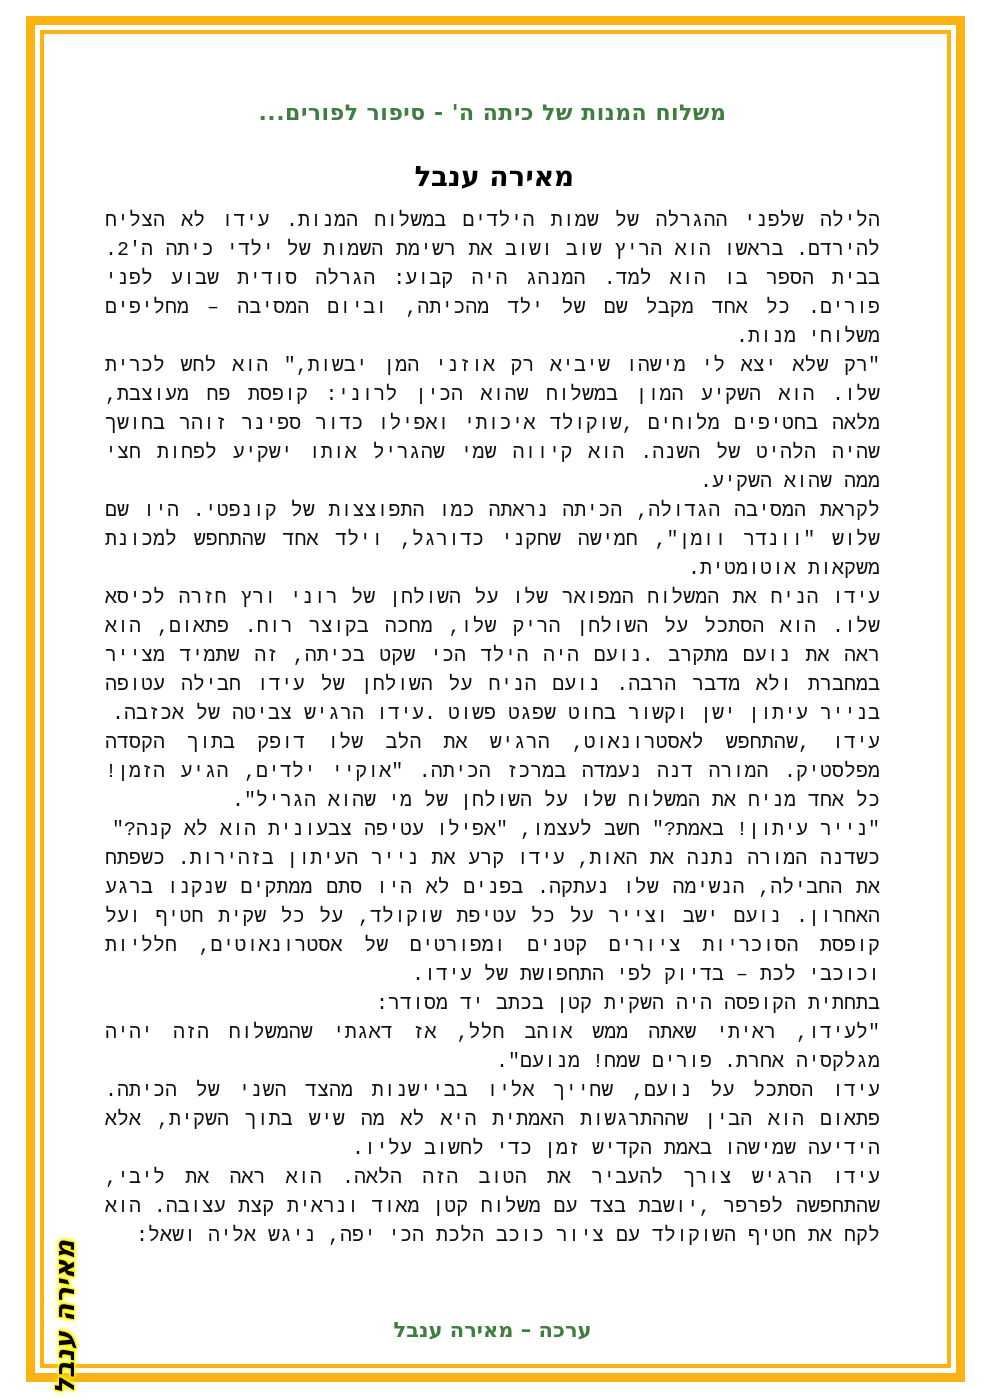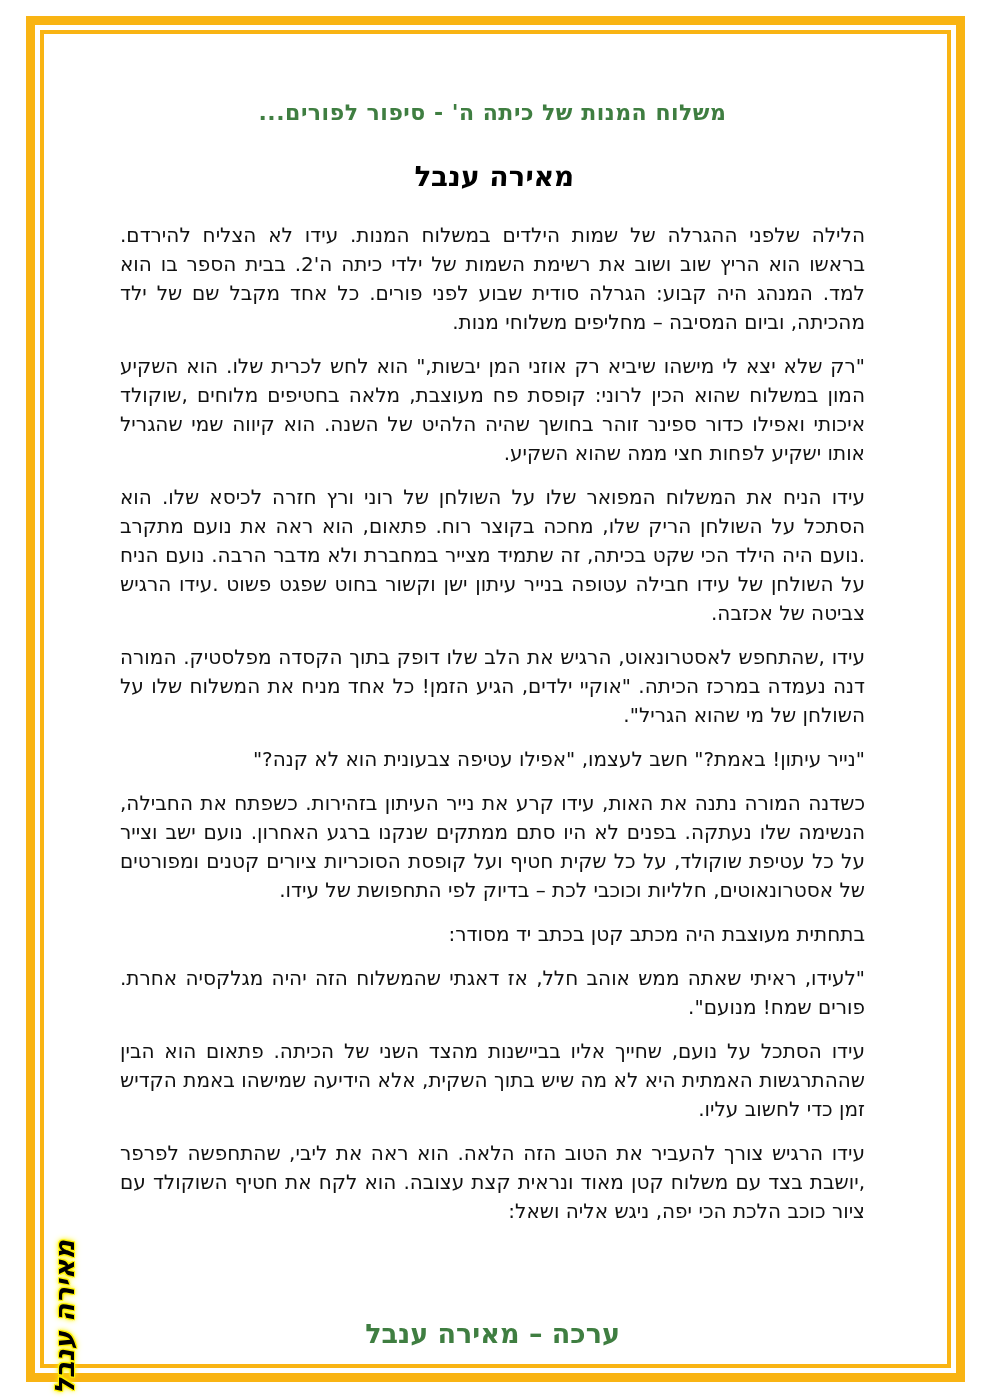--- a/index.html
+++ b/index.html
@@ -50,27 +50,27 @@
     position:absolute;
     top:206px;
     left:105px;
     width:775px;
     direction:rtl;
     text-align:justify;
     color:var(--body-text);
     font-size:20px;
     line-height:29px;
   }
-  .story-text p{margin:15px;}
+  .story-text p{margin:0;font-family:Liberation Mono, monospace;}
   .page-footer{
     position:absolute;
     top:1318px;left:0;right:0;
     text-align:center;
     color:var(--footer-green);
-    font-size:27px;
+    font-size:21px;
     font-weight:bold;
   }
   .watermark-anchor{
     position:absolute;
     left:64px;
     top:1240px;
     width:0;height:0;
   }
   .watermark-signature{
     display:block;
@@ -97,25 +97,26 @@
   <div class="frame-inner"></div>
 </div>
 
 <h1 class="page-title">משלוח המנות של כיתה ה' - סיפור לפורים...</h1>
 
 <div class="author-signature">מאירה ענבל</div>
 
 <div class="story-text">
     <p>הלילה שלפני ההגרלה של שמות הילדים במשלוח המנות. עידו לא הצליח להירדם. בראשו הוא הריץ שוב ושוב את רשימת השמות של ילדי כיתה ה'2. בבית הספר בו הוא למד. המנהג היה קבוע: הגרלה סודית שבוע לפני פורים. כל אחד מקבל שם של ילד מהכיתה, וביום המסיבה – מחליפים משלוחי מנות.</p>
     <p>"רק שלא יצא לי מישהו שיביא רק אוזני המן יבשות," הוא לחש לכרית שלו. הוא השקיע המון במשלוח שהוא הכין לרוני: קופסת פח מעוצבת, מלאה בחטיפים מלוחים ,שוקולד איכותי ואפילו כדור ספינר זוהר בחושך שהיה הלהיט של השנה. הוא קיווה שמי שהגריל אותו ישקיע לפחות חצי ממה שהוא השקיע.</p>
+    <p>לקראת המסיבה הגדולה, הכיתה נראתה כמו התפוצצות של קונפטי. היו שם שלוש "וונדר וומן", חמישה שחקני כדורגל, וילד אחד שהתחפש למכונת משקאות אוטומטית.</p>
     <p>עידו הניח את המשלוח המפואר שלו על השולחן של רוני ורץ חזרה לכיסא שלו. הוא הסתכל על השולחן הריק שלו, מחכה בקוצר רוח. פתאום, הוא ראה את נועם מתקרב .נועם היה הילד הכי שקט בכיתה, זה שתמיד מצייר במחברת ולא מדבר הרבה. נועם הניח על השולחן של עידו חבילה עטופה בנייר עיתון ישן וקשור בחוט שפגט פשוט .עידו הרגיש צביטה של אכזבה.</p>
     <p>עידו ,שהתחפש לאסטרונאוט, הרגיש את הלב שלו דופק בתוך הקסדה מפלסטיק. המורה דנה נעמדה במרכז הכיתה. "אוקיי ילדים, הגיע הזמן! כל אחד מניח את המשלוח שלו על השולחן של מי שהוא הגריל".</p>
     <p>"נייר עיתון! באמת?" חשב לעצמו, "אפילו עטיפה צבעונית הוא לא קנה?"</p>
     <p>כשדנה המורה נתנה את האות, עידו קרע את נייר העיתון בזהירות. כשפתח את החבילה, הנשימה שלו נעתקה. בפנים לא היו סתם ממתקים שנקנו ברגע האחרון. נועם ישב וצייר על כל עטיפת שוקולד, על כל שקית חטיף ועל קופסת הסוכריות ציורים קטנים ומפורטים של אסטרונאוטים, חלליות וכוכבי לכת – בדיוק לפי התחפושת של עידו.</p>
-    <p>בתחתית מעוצבת היה מכתב קטן בכתב יד מסודר:</p>
+    <p>בתחתית הקופסה היה השקית קטן בכתב יד מסודר:</p>
     <p>"לעידו, ראיתי שאתה ממש אוהב חלל, אז דאגתי שהמשלוח הזה יהיה מגלקסיה אחרת. פורים שמח! מנועם".</p>
     <p>עידו הסתכל על נועם, שחייך אליו בביישנות מהצד השני של הכיתה. פתאום הוא הבין שההתרגשות האמתית היא לא מה שיש בתוך השקית, אלא הידיעה שמישהו באמת הקדיש זמן כדי לחשוב עליו.</p>
     <p>עידו הרגיש צורך להעביר את הטוב הזה הלאה. הוא ראה את ליבי, שהתחפשה לפרפר ,יושבת בצד עם משלוח קטן מאוד ונראית קצת עצובה. הוא לקח את חטיף השוקולד עם ציור כוכב הלכת הכי יפה, ניגש אליה ושאל:</p>
   </div>
 
 <div class="watermark-anchor">
   <span class="watermark-signature">מאירה ענבל</span>
 </div>
 
 <div class="page-footer">ערכה – מאירה ענבל</div>

